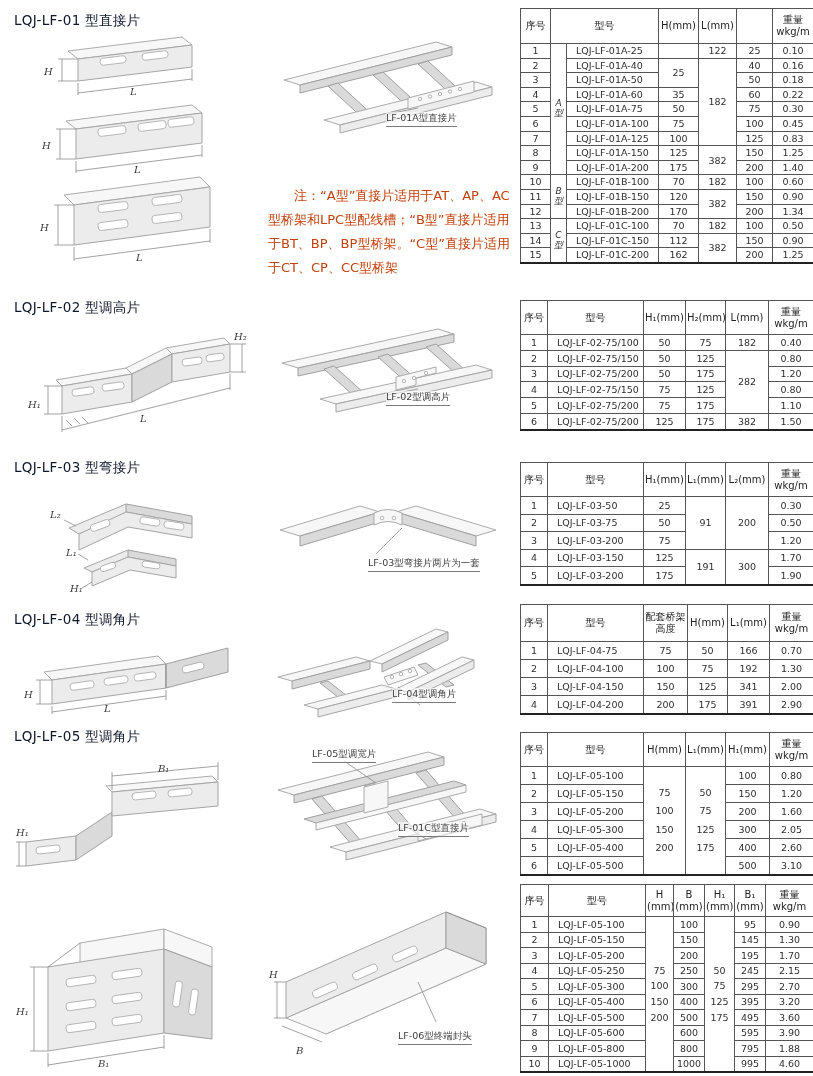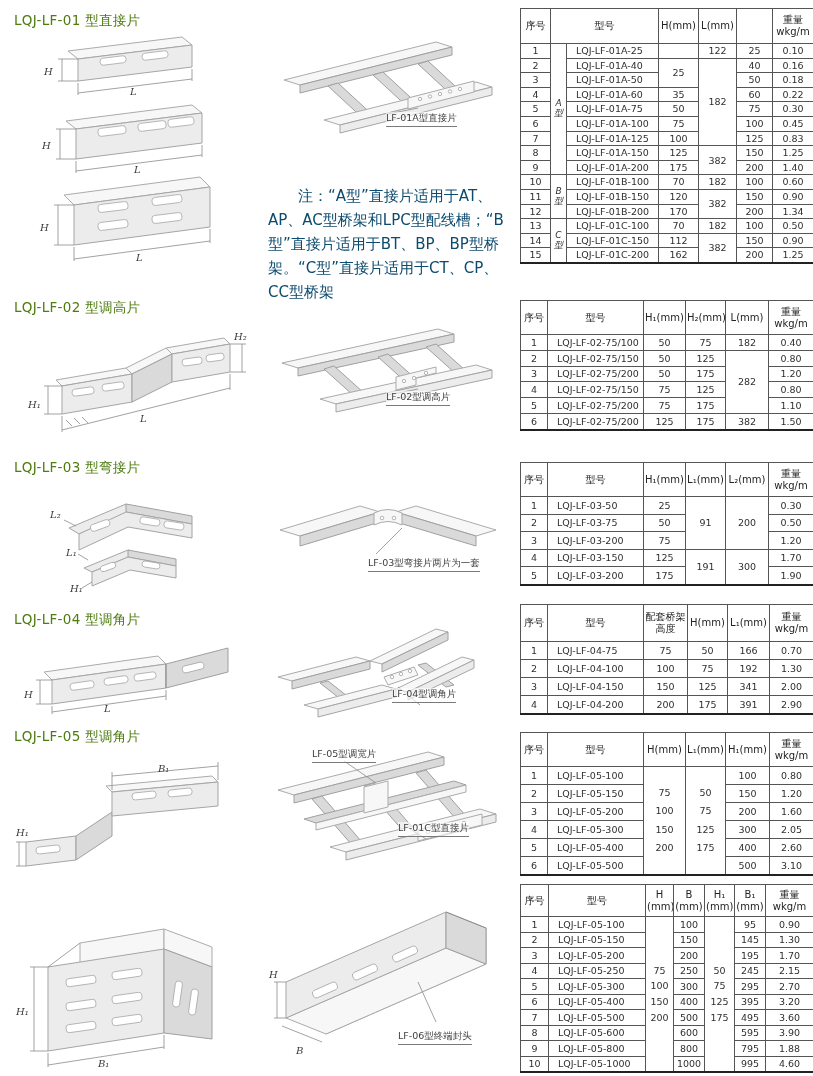--- a/index.html
+++ b/index.html
@@ -1,19 +1,19 @@
 <!DOCTYPE html>
 <html><head>
 <meta charset="utf-8">
 <style>
   html,body{margin:0;padding:0;background:#fff;}
   .page{position:relative;width:813px;height:1076px;background:#ffffff;overflow:hidden;
         font-family:"DejaVu Sans","Liberation Sans",sans-serif;color:#333;}
-  .sec-title{position:absolute;left:14px;font-size:13.5px;color:#4d7c0f;letter-spacing:.3px;white-space:nowrap;}
-  .note{position:absolute;left:268px;top:184px;width:250px;font-size:15px;line-height:24px;color:#0c4a6e;text-indent:2em;}
+  .sec-title{position:absolute;left:14px;font-size:13.5px;color:#0f172a;letter-spacing:.3px;white-space:nowrap;}
+  .note{position:absolute;left:268px;top:184px;width:250px;font-size:13px;line-height:24px;color:#c2410c;text-indent:2em;}
   .cap{position:absolute;font-size:9.5px;color:#3f3f3f;border-bottom:1px solid #7a7a7a;padding-bottom:1px;white-space:nowrap;background:rgba(255,255,255,.6);}
   .draw{position:absolute;}
   
   .spec-table{position:absolute;left:520px;width:293px;border-collapse:collapse;table-layout:fixed;background:#fff;
               border:1px solid #4a4a4a;border-bottom:2px solid #222;}
   .spec-table th,.spec-table td{border:1px solid #555;font-weight:normal;font-size:9.5px;color:#2f2f2f;
               text-align:center;padding:0 1px;line-height:1.2;white-space:pre-line;overflow:hidden;}
   .spec-table th{font-size:10px;color:#222;}
   .spec-table .m{text-align:left;padding-left:9px;}
   .spec-table .grp{font-size:9px;line-height:1.1;word-break:break-all;padding:0;font-style:italic;}

